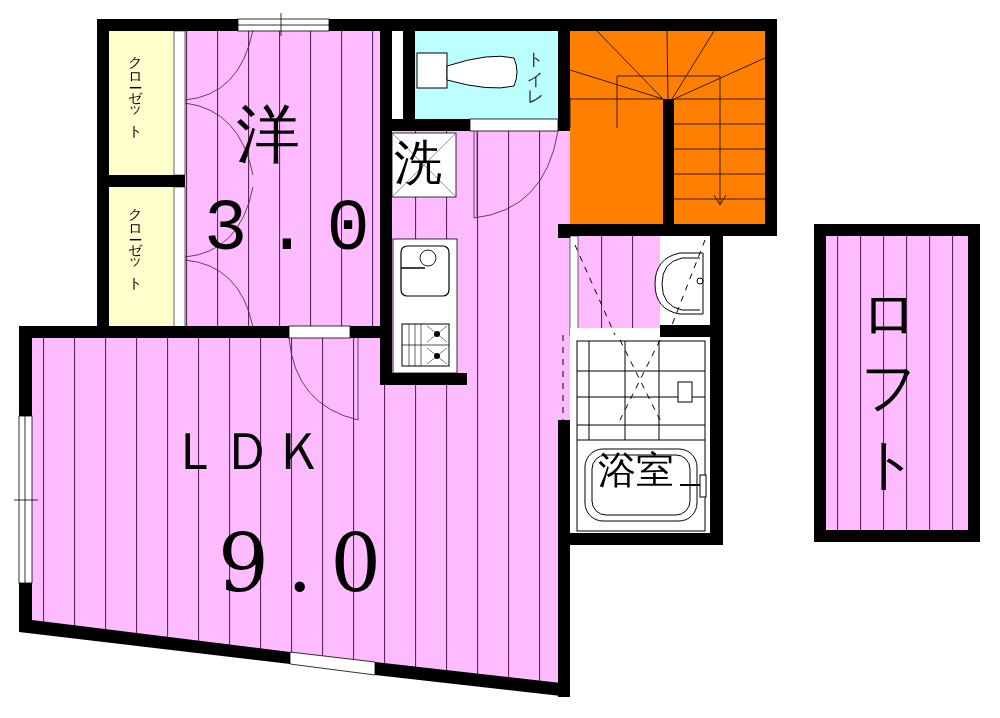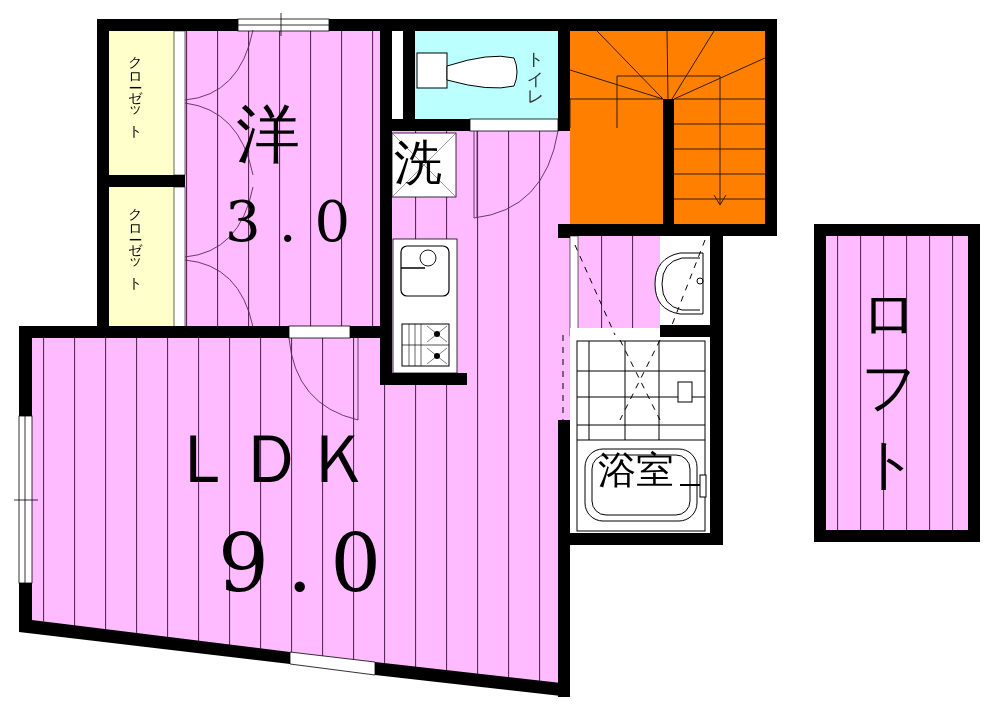--- a/index.html
+++ b/index.html
@@ -184,23 +184,23 @@
     <rect x="592" y="455" width="98" height="60" rx="14"></rect>
     <line x1="680" y1="485" x2="700" y2="485" stroke-width="2"></line>
     <rect x="700" y="475" width="6" height="22" fill="#fff"></rect>
   </g>
 </svg>
 
 <div class="lbl vert" style="left:129px;top:46px;font-size:14px;letter-spacing:1px;">クローゼット</div>
 <div class="lbl vert" style="left:129px;top:198px;font-size:14px;letter-spacing:1px;">クローゼット</div>
 
 <div class="lbl" style="left:236px;top:102px;font-size:64px;">洋</div>
-<div class="lbl" style="left:225px;top:194px;font-size:56px;letter-spacing:18px;">3.0</div>
+<div class="lbl" style="left:204px;top:194px;font-size:72px;letter-spacing:18px;font-family:Liberation Mono, monospace;">3.0</div>
 
 <div class="lbl vert" style="left:527px;top:40px;font-size:17px;color:#333;">トイレ</div>
 <div class="lbl" style="left:394px;top:138px;font-size:48px;">洗</div>
 
-<div class="lbl" style="left:170px;top:425px;font-size:68px;letter-spacing:0px;">ＬＤＫ</div>
+<div class="lbl" style="left:170px;top:425px;font-size:52px;letter-spacing:0px;">ＬＤＫ</div>
 <div class="lbl" style="left:218px;top:524px;font-size:80px;letter-spacing:18px;text-align:right;">9.0</div>
 
 <div class="lbl" style="left:598px;top:451px;font-size:38px;">浴室</div>
 
 <div class="lbl vert" style="left:862px;top:262px;font-size:56px;letter-spacing:6px;">ロフト</div>
 
 </body></html>

